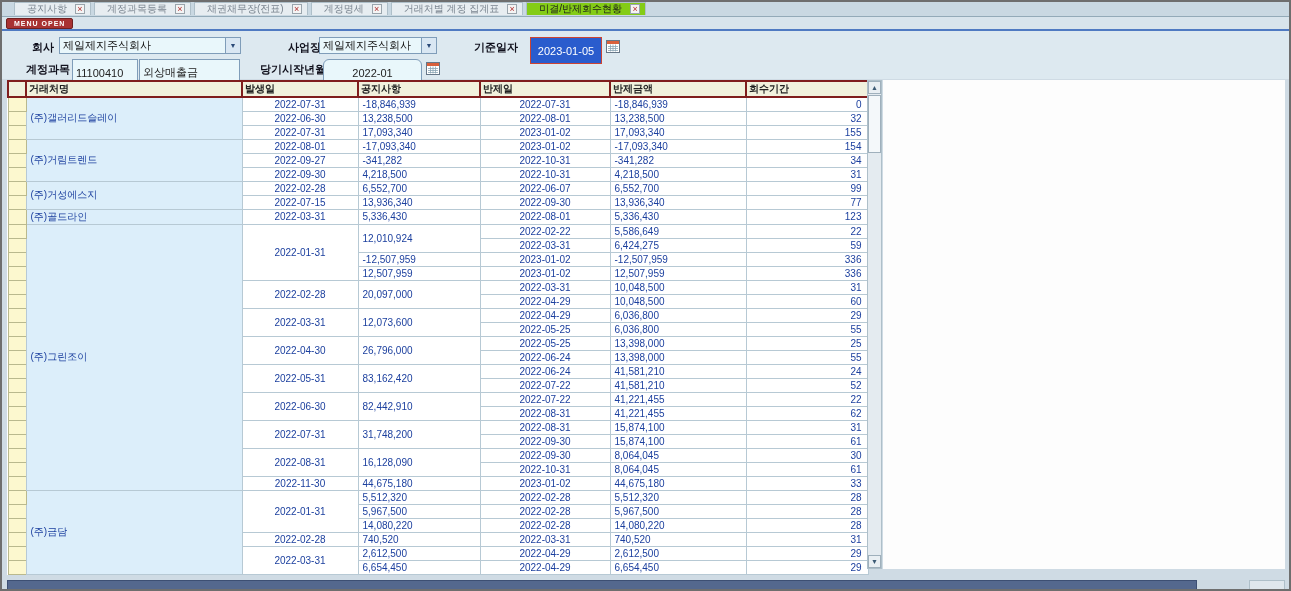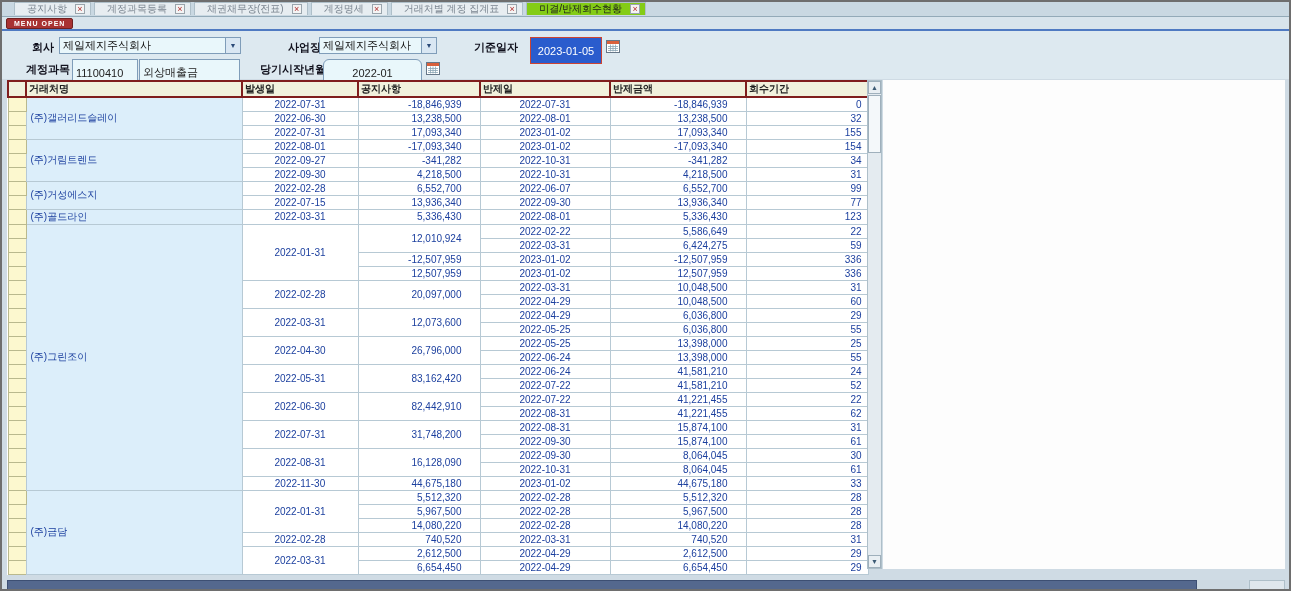--- a/index.html
+++ b/index.html
@@ -44,21 +44,21 @@
   table.grid { border-collapse:collapse; table-layout:fixed; background:#fff;
                border:1px solid #7f919b; font-size:10px; }
   .grid th { background:#f1f1dd; border:2px solid #7f1d1d; color:#222; font-weight:bold;
              height:13px; padding:0 2px; text-align:left; white-space:nowrap; }
   .grid td { border:1px solid #b7c9d4; height:14px; padding:0 4px; color:#1b3f9e;
              overflow:hidden; white-space:nowrap; vertical-align:middle; }
   td.ind  { background:#fcf8cf; border-color:#b9b98e; }
   th.ind  { background:#f1f1dd; }
   td.cust { background:#dceefa; text-align:left; }
   td.odate, td.sdate { text-align:center; }
-  td.oamt, td.samt { text-align:right; padding-right:18px;margin-top:48px; }
+  td.oamt, td.samt { padding-right:18px;margin-top:48px; }
   td.days { text-align:right; padding-right:6px; }
 
   
   .v-scroll { position:absolute; left:865px; top:78px; width:15px; height:489px; background:#e4ebf0;
               border:1px solid #aebfc9; }
   .v-btn { position:absolute; left:0; width:13px; height:13px; background:#e9eff3; border:1px solid #9fb0bc;
            font-size:7px; color:#3c5a74; text-align:center; line-height:12px; }
   .v-btn.up { top:0; } .v-btn.down { bottom:0; }
   .v-thumb { position:absolute; left:0; top:14px; width:13px; height:58px; background:#f4f8fa;
              border:1px solid #9fb0bc; }

